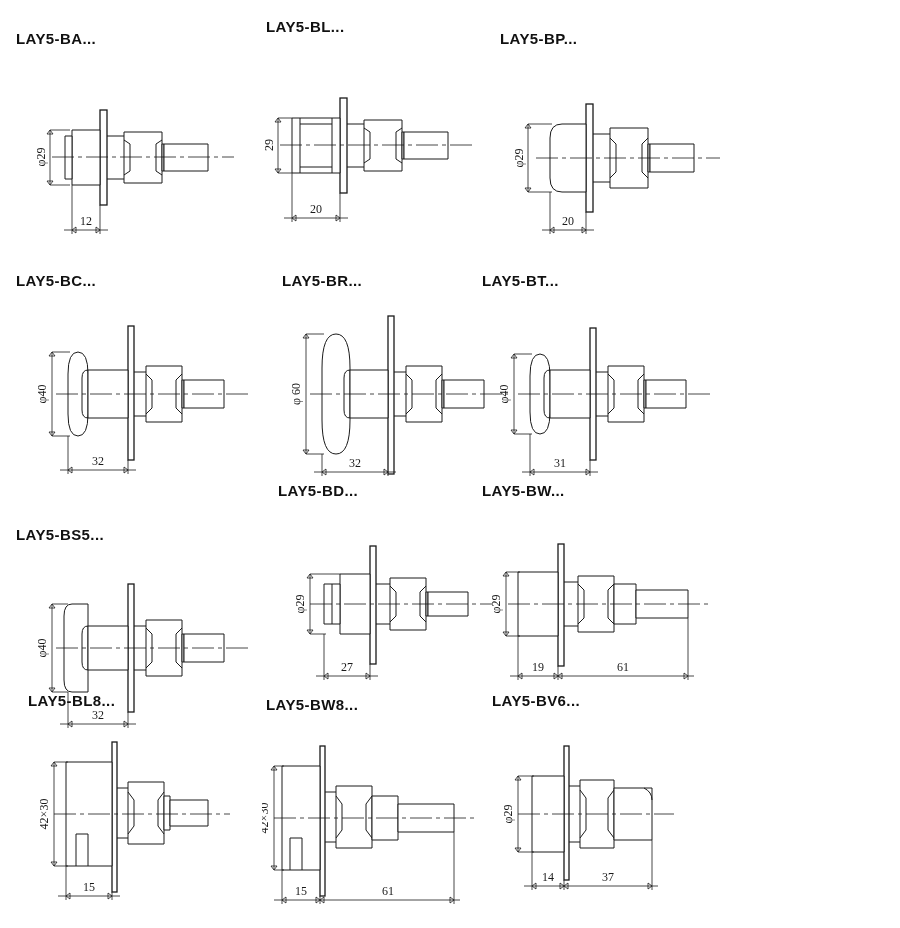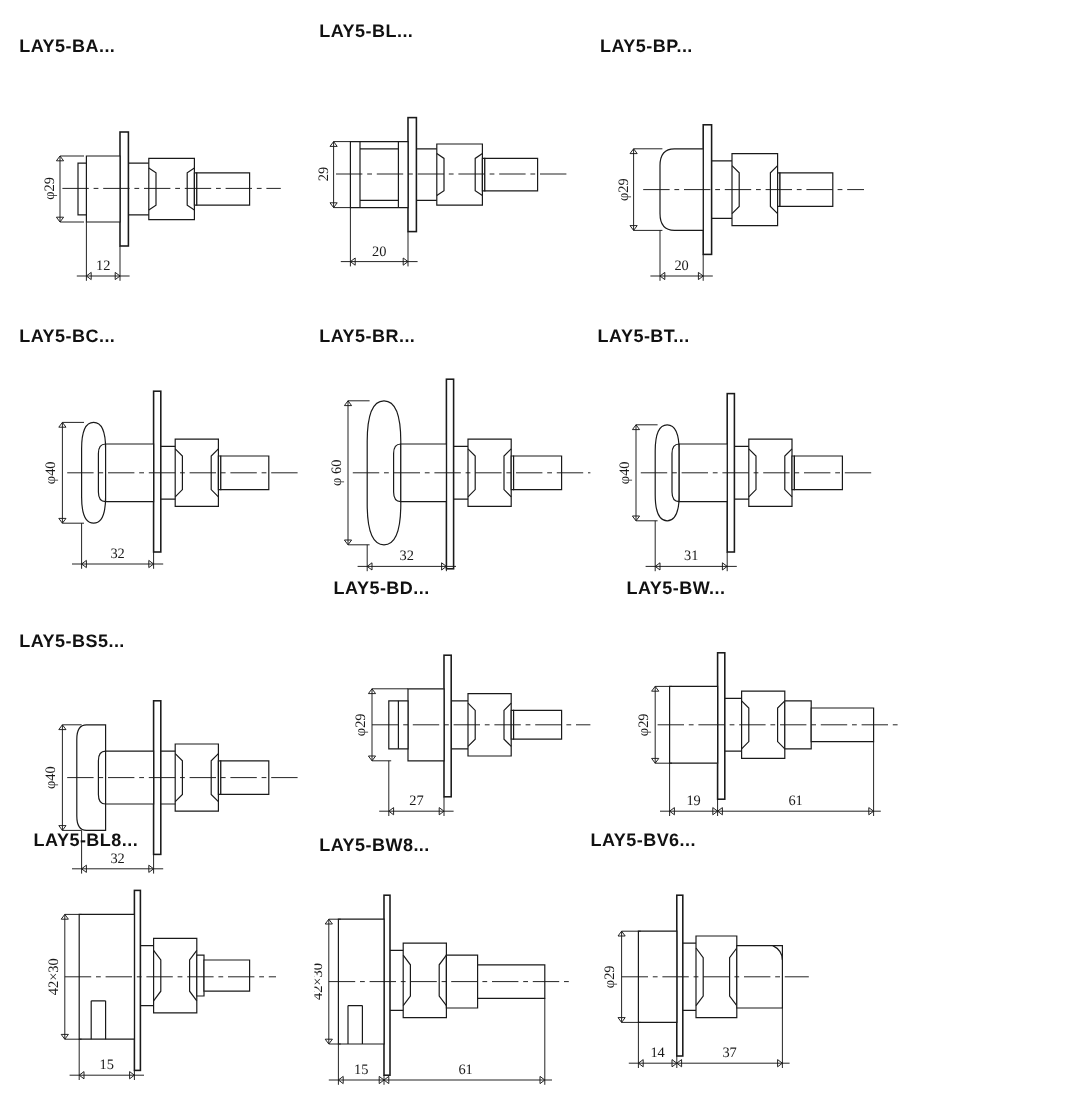--- a/index.html
+++ b/index.html
@@ -192,21 +192,21 @@
         <line class="dim" x1="56" y1="142" x2="56" y2="180"></line>
         <line class="dim" x1="116" y1="166" x2="116" y2="180"></line>
         <line class="dim" x1="48" y1="176" x2="124" y2="176"></line>
         <path class="dim" d="M60 173 L56 176 L60 179 Z" fill="#1a1a1a"></path>
         <path class="dim" d="M112 173 L116 176 L112 179 Z" fill="#1a1a1a"></path>
         <text class="dimtxt" x="86" y="171" text-anchor="middle">32</text>
       </svg>
     </div>
   </div>
 
-  <div class="cell" style="left:262px; top:272px;">
+  <div class="cell" style="left:278px; top:272px;">
     <div class="cell-title">LAY5-BR...</div>
     <div class="fig">
       <svg width="280" height="200" viewBox="0 0 280 200">
         <rect class="ln-th fillw" x="110" y="22" width="6" height="158"></rect>
 
         <path class="ln fillw" d="M58 40 Q44 40 44 74 L44 126 Q44 160 58 160 Q72 160 72 126 L72 74 Q72 40 58 40 Z"></path>
         <path class="ln fillw" d="M72 76 L110 76 L110 124 L72 124 Z"></path>
         <path class="ln" d="M72 76 Q66 76 66 84 L66 116 Q66 124 72 124"></path>
         <path class="ln fillw" d="M128 72 L164 72 L164 128 L128 128 Z"></path>
         <path class="ln" d="M128 80 L134 86 L134 114 L128 120"></path>
@@ -224,21 +224,21 @@
         <line class="dim" x1="44" y1="160" x2="44" y2="182"></line>
         <line class="dim" x1="110" y1="180" x2="110" y2="182"></line>
         <line class="dim" x1="36" y1="178" x2="118" y2="178"></line>
         <path class="dim" d="M48 175 L44 178 L48 181 Z" fill="#1a1a1a"></path>
         <path class="dim" d="M106 175 L110 178 L106 181 Z" fill="#1a1a1a"></path>
         <text class="dimtxt" x="77" y="173" text-anchor="middle">32</text>
       </svg>
     </div>
   </div>
 
-  <div class="cell" style="left:478px; top:272px;margin-left:16px;">
+  <div class="cell" style="left:478px; top:272px;">
     <div class="cell-title">LAY5-BT...</div>
     <div class="fig">
       <svg width="280" height="200" viewBox="0 0 280 200">
         <rect class="ln-th fillw" x="112" y="34" width="6" height="132"></rect>
         <path class="ln fillw" d="M62 60 Q52 60 52 82 L52 118 Q52 140 62 140 Q72 140 72 118 L72 82 Q72 60 62 60 Z"></path>
         <path class="ln fillw" d="M72 76 L112 76 L112 124 L72 124 Z"></path>
         <path class="ln" d="M72 76 Q66 76 66 84 L66 116 Q66 124 72 124"></path>
         <path class="ln fillw" d="M130 72 L166 72 L166 128 L130 128 Z"></path>
         <path class="ln" d="M130 80 L136 86 L136 114 L130 120"></path>
         <path class="ln" d="M166 80 L160 86 L160 114 L166 120"></path>
@@ -317,21 +317,21 @@
         <line class="dim" x1="50" y1="130" x2="50" y2="176"></line>
         <line class="dim" x1="96" y1="160" x2="96" y2="176"></line>
         <line class="dim" x1="42" y1="172" x2="104" y2="172"></line>
         <path class="dim" d="M54 169 L50 172 L54 175 Z" fill="#1a1a1a"></path>
         <path class="dim" d="M92 169 L96 172 L92 175 Z" fill="#1a1a1a"></path>
         <text class="dimtxt" x="73" y="167" text-anchor="middle">27</text>
       </svg>
     </div>
   </div>
 
-  <div class="cell" style="left:478px; top:482px;margin-left:40px;">
+  <div class="cell" style="left:478px; top:482px;">
     <div class="cell-title">LAY5-BW...</div>
     <div class="fig">
       <svg width="280" height="200" viewBox="0 0 280 200">
         <rect class="ln-th fillw" x="80" y="40" width="6" height="122"></rect>
         <path class="ln fillw" d="M40 68 L80 68 L80 132 L40 132 Z"></path>
         <path class="ln fillw" d="M100 72 L136 72 L136 128 L100 128 Z"></path>
         <path class="ln" d="M100 80 L106 86 L106 114 L100 120"></path>
         <path class="ln" d="M136 80 L130 86 L130 114 L136 120"></path>
         <path class="ln" d="M86 78 L100 78 M86 122 L100 122"></path>
         <path class="ln fillw" d="M136 80 L158 80 L158 120 L136 120 Z"></path>

